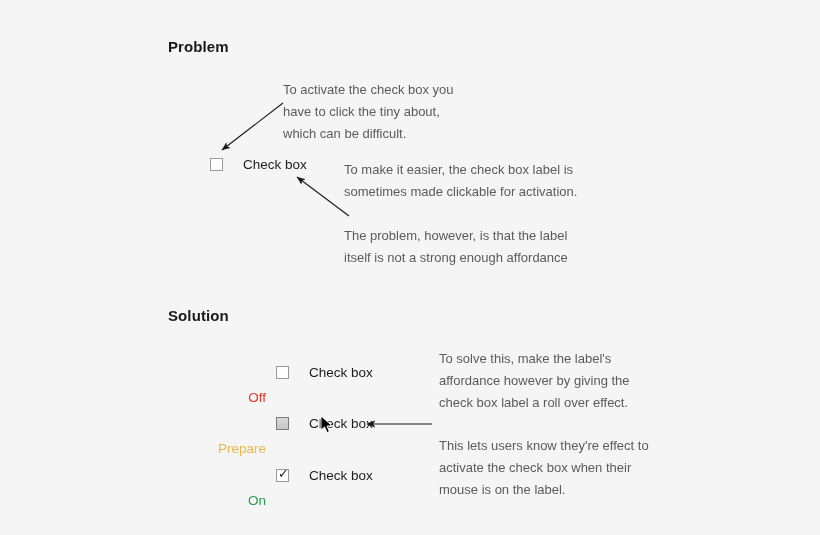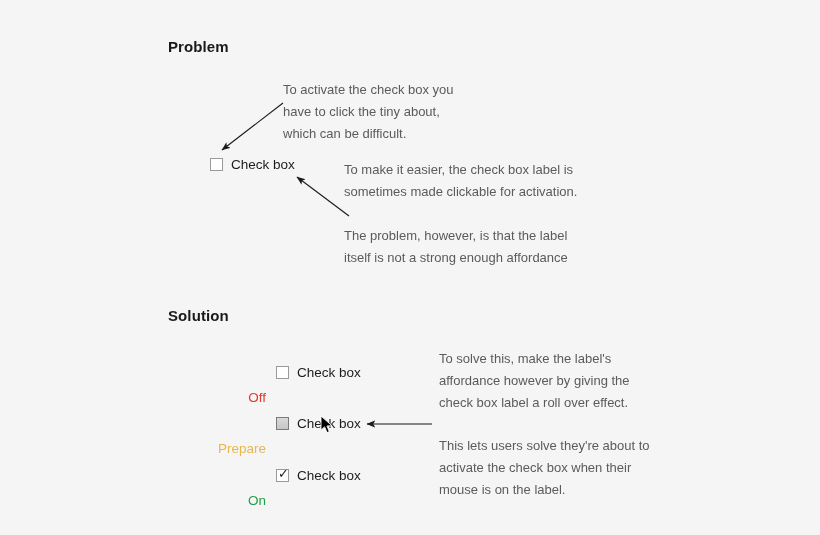--- a/index.html
+++ b/index.html
@@ -94,21 +94,21 @@
     font-size: 13px;
     line-height: 13px;
     color: #1c1c1c;
     font-family: "DejaVu Sans", sans-serif;
   }
 
   .cb-text {
     font-family: "Liberation Sans", sans-serif;
     font-size: 13.5px;
     color: #1c1c1c;
-    margin-left: 8px;
+    margin-left: 20px;
   }
 
   
   #arrows {
     position: absolute;
     left: 0;
     top: 0;
     width: 820px;
     height: 535px;
     pointer-events: none;
@@ -173,21 +173,21 @@
     <span class="cb-text">Check box</span>
   </div>
 
   <div class="note" id="note-solution-1">
     <span>To solve this, make the label's</span>
     <span>affordance however by giving the</span>
     <span>check box label a roll over effect.</span>
   </div>
 
   <div class="note" id="note-solution-2">
-    <span>This lets users solve they're about to</span>
+    <span>This lets users know they're effect to</span>
     <span>activate the check box when their</span>
     <span>mouse is on the label.</span>
   </div>
 
   <svg id="arrows" viewBox="0 0 820 535" xmlns="http://www.w3.org/2000/svg">
     <defs>
       <marker id="ah" markerWidth="9" markerHeight="9" refX="7.5" refY="3.2" orient="auto" markerUnits="strokeWidth">
         <path d="M0,0 L8,3.2 L0,6.4 L1.9,3.2 z" fill="#1a1a1a"></path>
       </marker>
     </defs>

